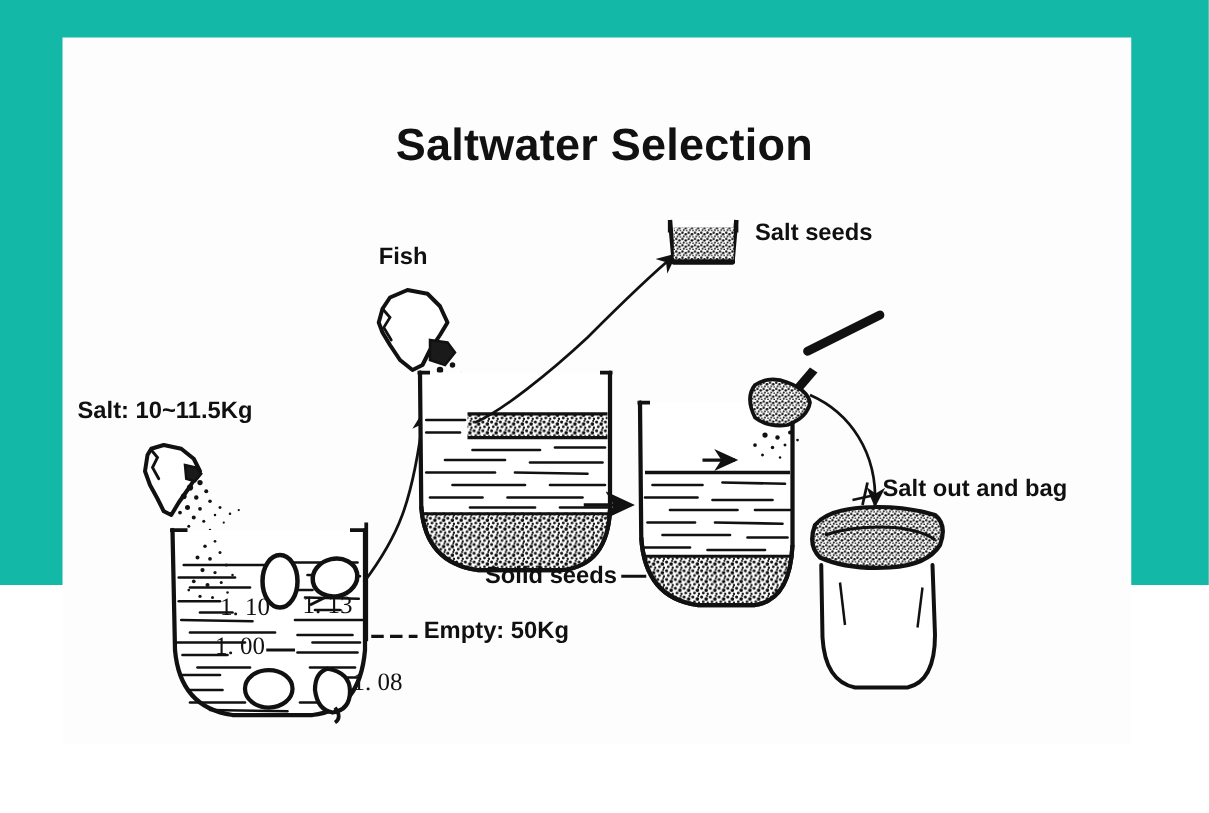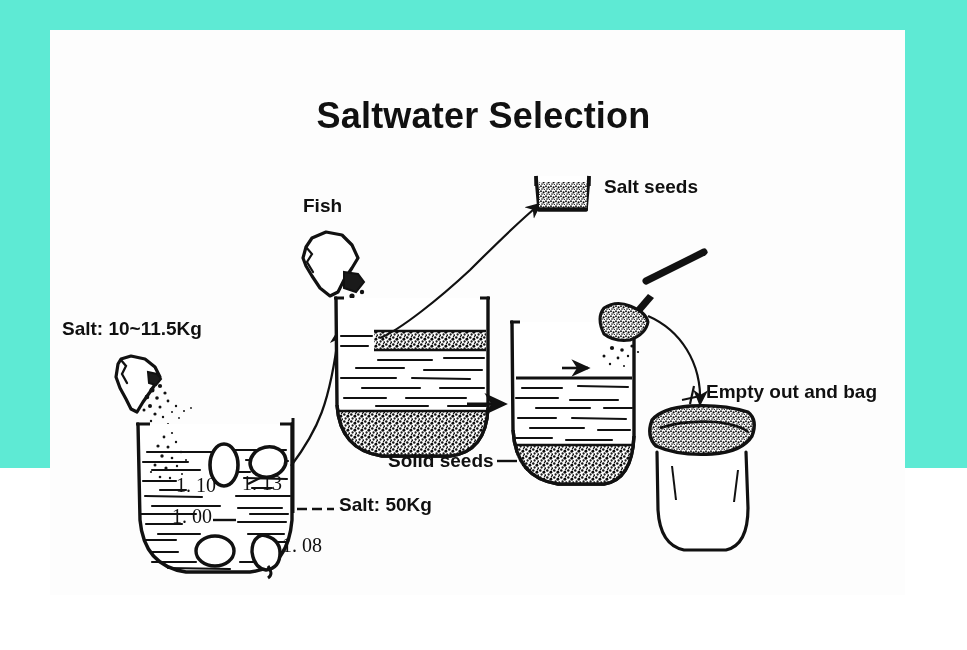--- a/index.html
+++ b/index.html
@@ -12,21 +12,21 @@
     height: 650px;
     font-family: "Liberation Sans", sans-serif;
     overflow: hidden;
     position: relative;
   }
   #slide {
     position: absolute;
     left: 0; top: 0;
     width: 967px;
     height: 468px;
-    background: #5eead4;
+    background: #14b8a6;
   }
   
   .content-panel {
     position: absolute;
     left: 50px;
     top: 30px;
     width: 855px;
     height: 565px;
     background: #fdfdfd;
   }
@@ -345,16 +345,16 @@
       <path d="M738,470 L734,502" fill="none" stroke="#111111" stroke-width="2"></path>
     </g>
 
     <path d="M497,461 L517,461" stroke="#111111" stroke-width="2.4"></path>
   </svg>
 
   <div class="label" id="lbl-salt">Salt: 10~11.5Kg</div>
   <div class="label" id="lbl-seeds">Fish</div>
   <div class="label" id="lbl-empty">Salt seeds</div>
   <div class="label" id="lbl-solid">Solid seeds</div>
-  <div class="label" id="lbl-fish">Empty out and bag</div>
-  <div class="label" id="lbl-water">Salt: 50Kg</div>
+  <div class="label" id="lbl-fish">Salt out and bag</div>
+  <div class="label" id="lbl-water">Empty: 50Kg</div>
 
 </div>
 
 </body></html>

